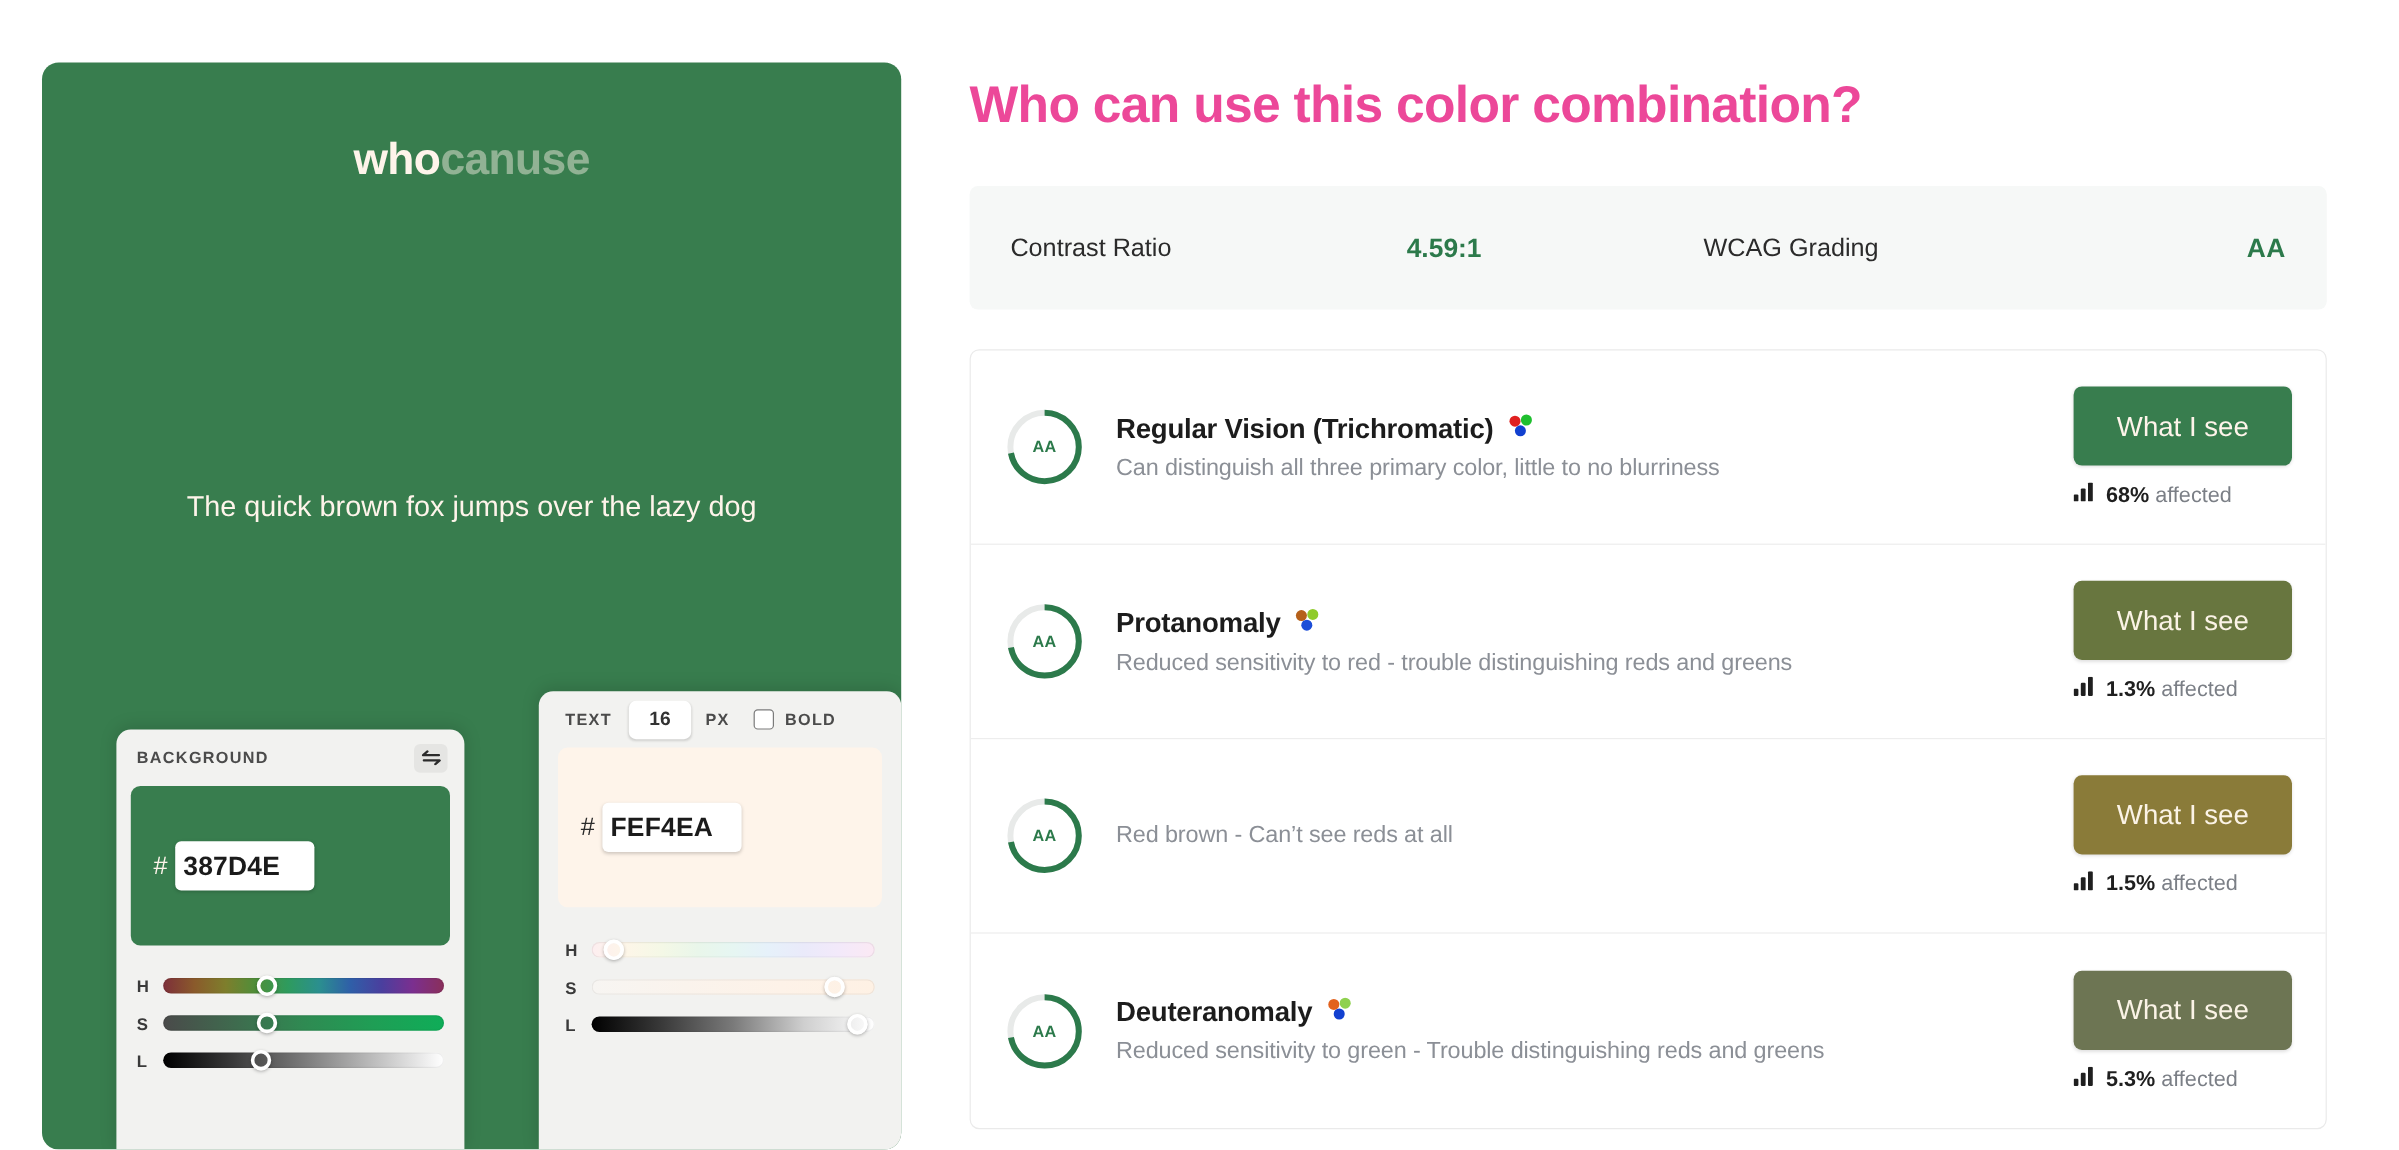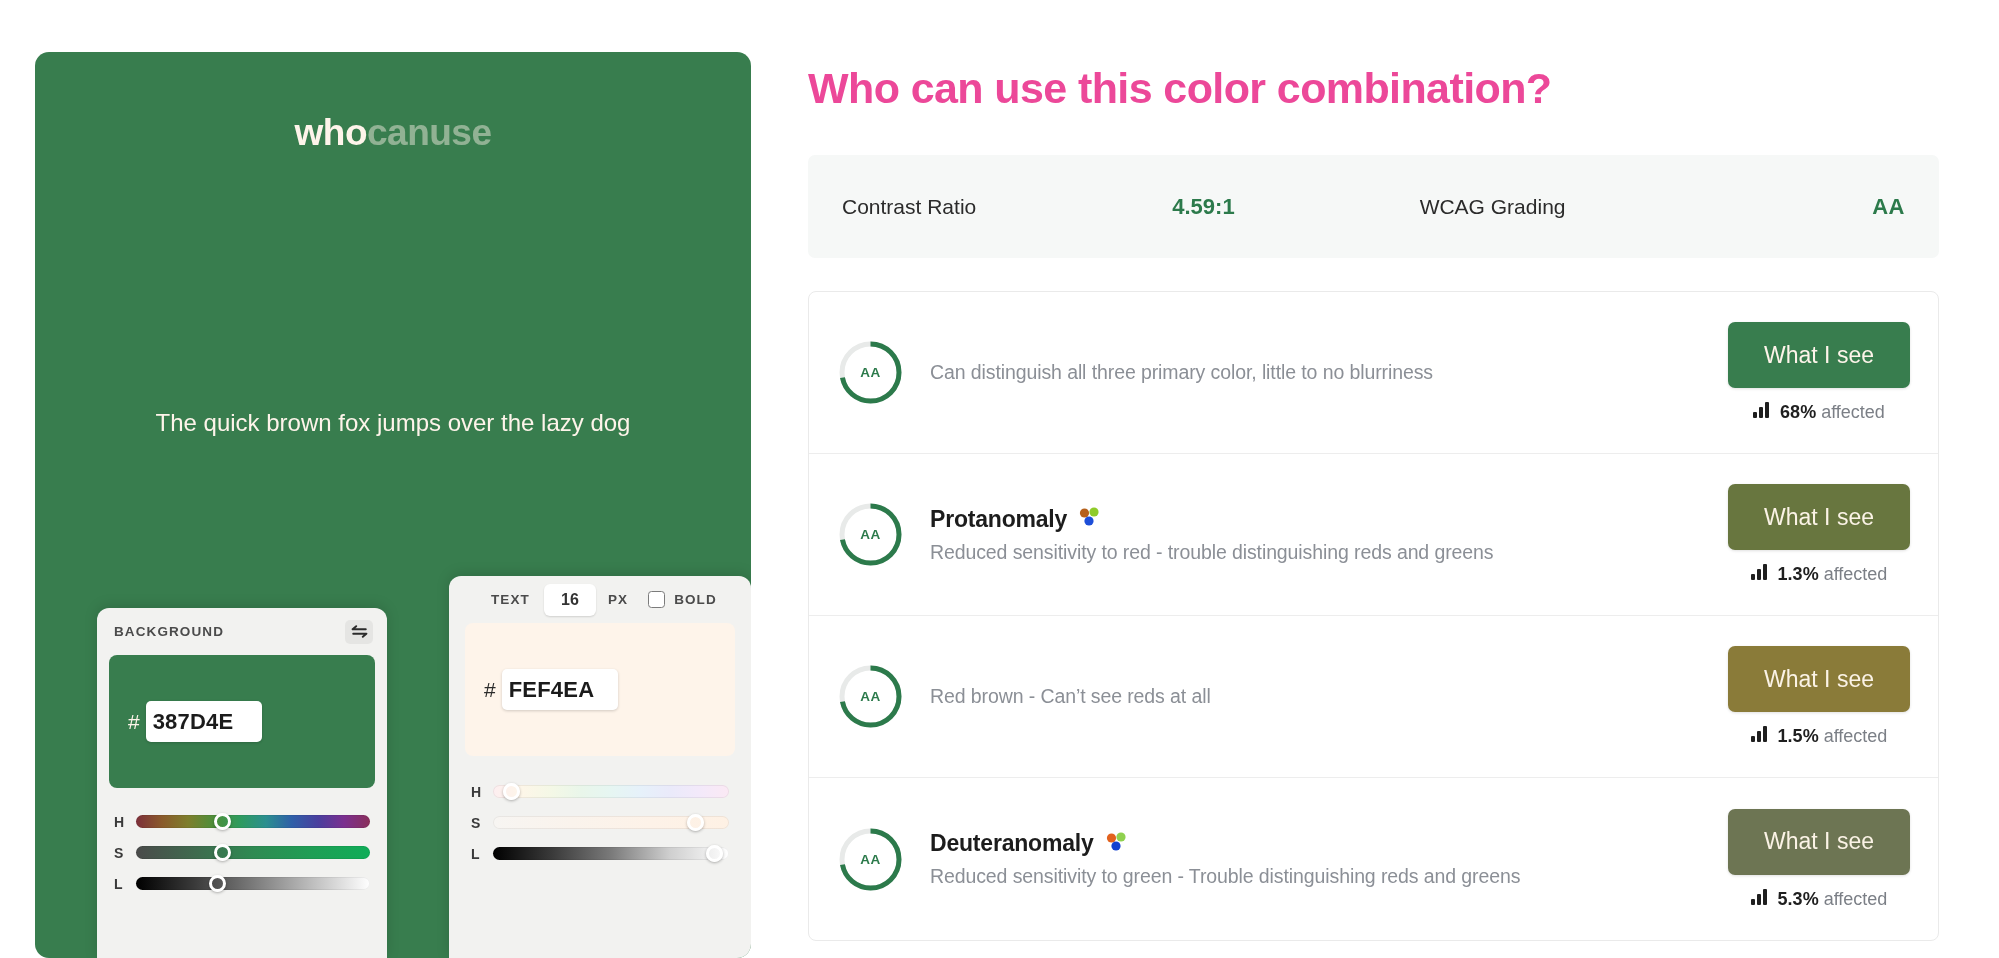--- a/index.html
+++ b/index.html
@@ -84,21 +84,21 @@
     background: #F2F2F0;
     z-index: 2;
   }
 
   .picker-head {
     display: flex;
     align-items: center;
     height: 47px;
     padding: 0 14px 0 17px;
   }
-  .picker.text .picker-head { padding-left: 22px; margin-left: 20px; }
+  .picker.text .picker-head { padding-left: 22px; }
   .picker-label {
     font-size: 13.5px;
     font-weight: 700;
     letter-spacing: 1.1px;
     color: #4b4b4b;
   }
   .swap-btn {
     margin-left: auto;
     width: 28px; height: 24px;
     display: flex; align-items: center; justify-content: center;
@@ -320,21 +320,21 @@
   .vision-desc {
     font-size: 19.5px;
     color: #8b8f96;
     letter-spacing: -0.1px;
   }
 
   .right-actions {
     flex: 0 0 182px;
     display: flex;
     flex-direction: column;
-    align-items: center;
+    align-items: flex-start;
   }
   .see-btn {
     width: 182px;
     height: 66px;
     border: none;
     border-radius: 7px;
     font-family: "Liberation Sans", sans-serif;
     font-size: 23px;
     cursor: pointer;
     box-shadow: 0 1px 3px rgba(0,0,0,0.12);
@@ -457,20 +457,30 @@
         <div class="vision-row">
     <div class="ring">
       <svg width="63" height="63" viewBox="0 0 63 63">
         <circle cx="31.5" cy="31.5" r="28.5" fill="none" stroke="#E8EAE9" stroke-width="5"></circle>
         <circle cx="31.5" cy="31.5" r="28.5" fill="none" stroke="#2C7A4B" stroke-width="5" stroke-linecap="butt" stroke-dasharray="128.9309625033251 50.13981875129309" transform="rotate(-90 31.5 31.5)"></circle>
       </svg>
       <span class="ring-text">AA</span>
     </div>
 
     <div class="vision-info">
+      <div class="vision-name-line">
+        <span class="vision-name">Regular Vision (Trichromatic)</span>
+        <span class="dots-icon">
+          <svg width="22" height="20" viewBox="0 0 22 20">
+            <circle cx="6.5" cy="6" r="4.6" fill="#E02020"></circle>
+            <circle cx="16" cy="5" r="4.6" fill="#1FBF2F"></circle>
+            <circle cx="11" cy="14" r="4.6" fill="#1240D0"></circle>
+          </svg>
+        </span>
+      </div>
       <div class="vision-desc">Can distinguish all three primary color, little to no blurriness</div>
     </div>
 
     <div class="right-actions">
       <button class="see-btn" style="background:#387D4E;color:#FEF4EA">What I see</button>
       <div class="affected">
         <span>
           <svg width="18" height="16" viewBox="0 0 18 16">
             <rect x="0" y="10" width="4" height="6" rx="1" fill="#1f1f1f"></rect>
             <rect x="6" y="5" width="4" height="11" rx="1" fill="#1f1f1f"></rect>

